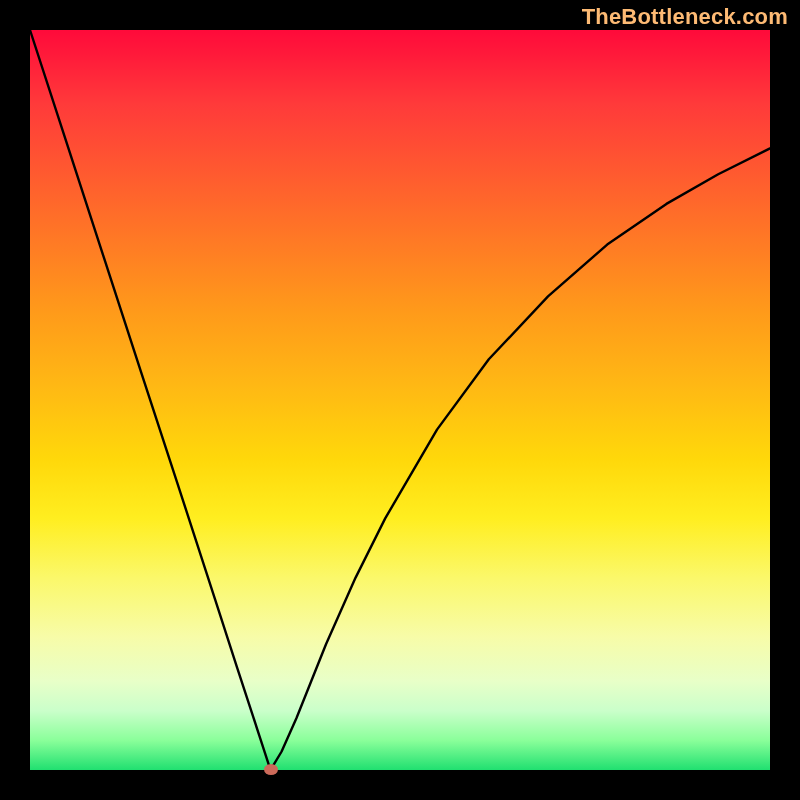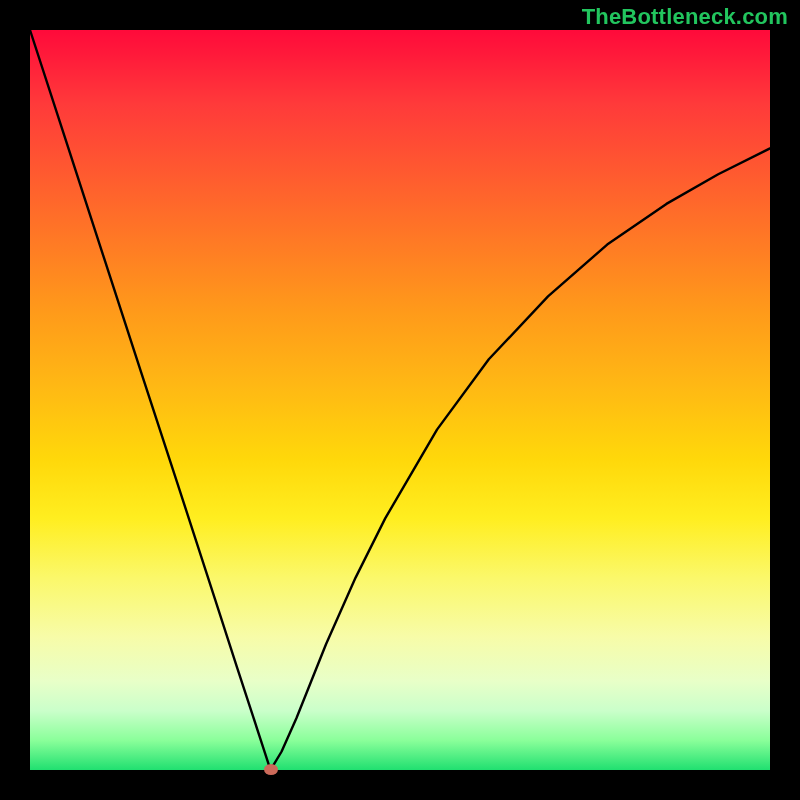--- a/index.html
+++ b/index.html
@@ -14,21 +14,21 @@
   .frame {
     position: relative;
     width: 800px;
     height: 800px;
     background: #000;
   }
   .watermark {
     position: absolute;
     top: 4px;
     right: 12px;
-    color: #22c55e;
+    color: #fdba74;
     font-size: 22px;
     font-weight: 600;
     letter-spacing: 0.2px;
     z-index: 10;
   }
   .plot {
     position: absolute;
     left: 30px;
     top: 30px;
     width: 740px;

